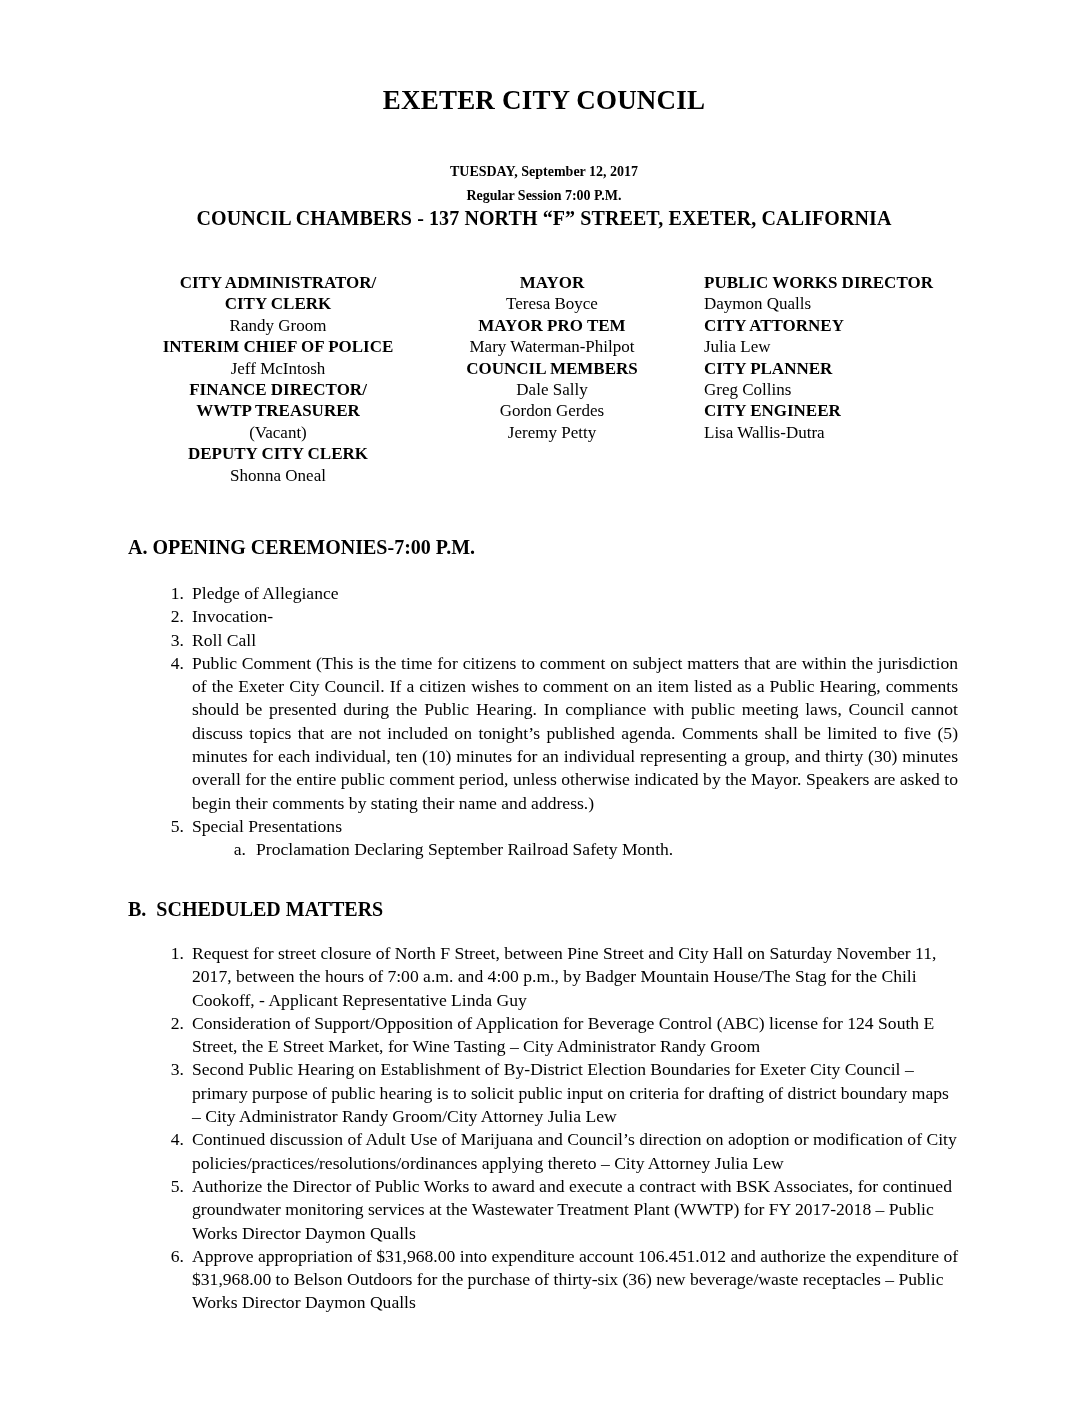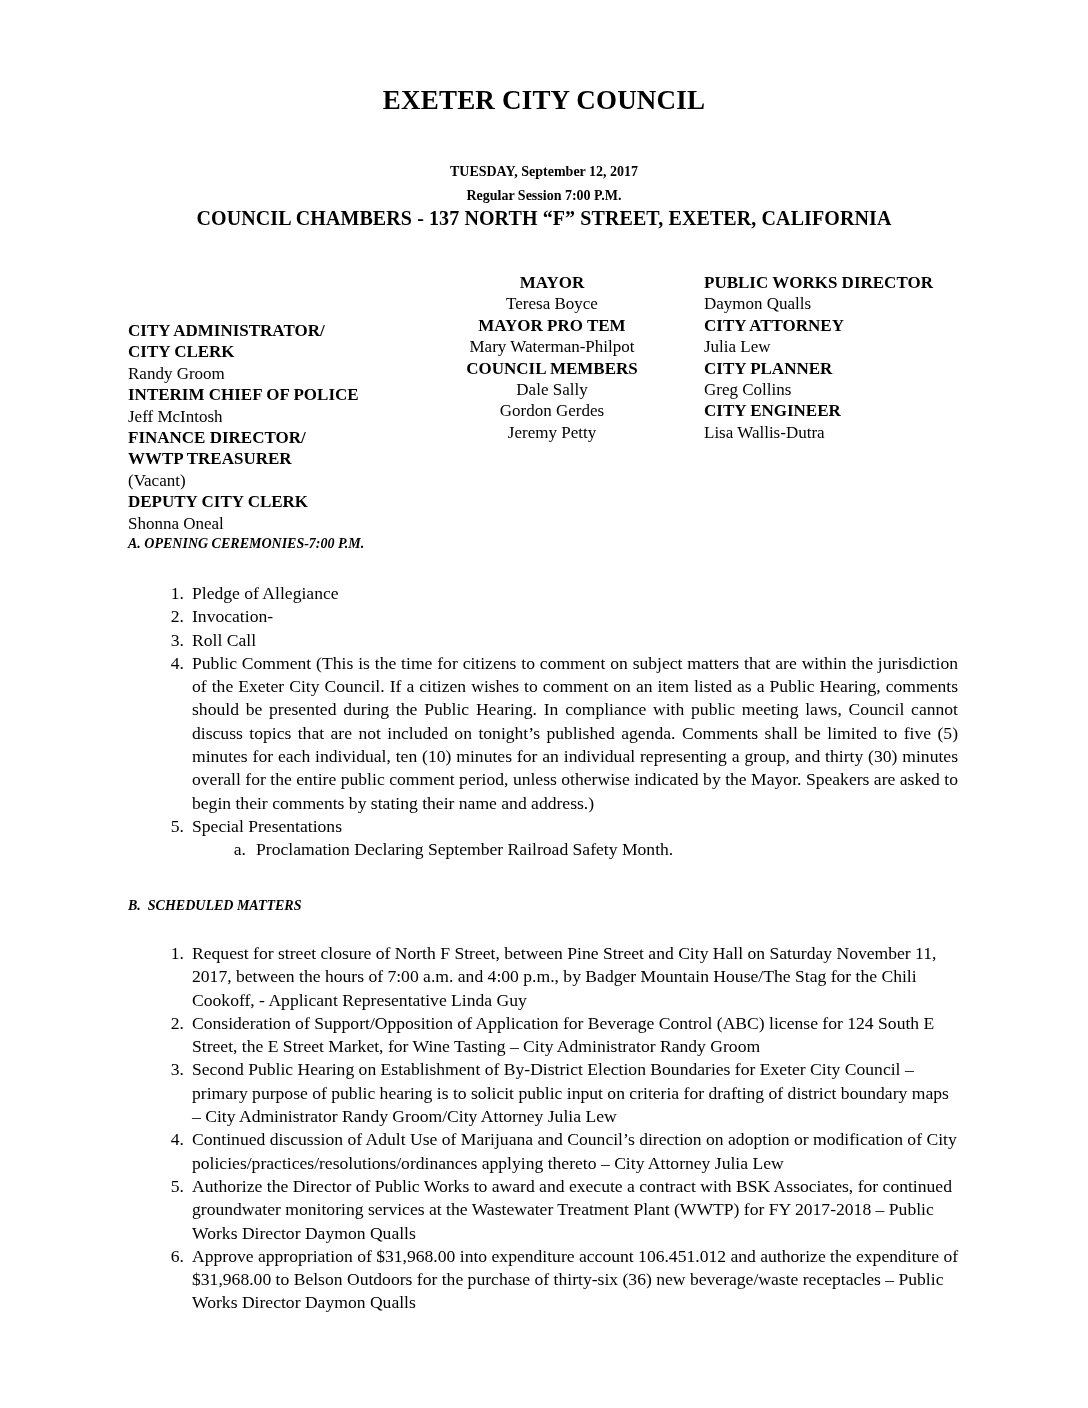--- a/index.html
+++ b/index.html
@@ -61,41 +61,40 @@
     position: absolute;
     left: 128px;
     top: 272px;
     width: 832px;
     height: 235px;
   }
   .col {
     position: absolute;
     top: 0;
   }
-  .col-left  { left: 0px;   width: 300px; text-align: left; margin-top: 48px; }
+  .col-left  { left: 0px;   width: 300px; text-align: center; }
   .col-mid   { left: 290px; width: 268px; text-align: center; }
   .col-right { left: 576px; width: 256px; text-align: left; }
 
   .roster-line {
     font-size: 17px;
     line-height: 21.4px;
     white-space: nowrap;
   }
   .roster-line.t { font-weight: bold; }
   .roster-line.n { font-weight: normal; }
 
   .col-mid .roster-line { line-height: 21.4px; }
 
   
   .section-heading {
     position: absolute;
     font-weight: bold;
-    font-size: 14px;
+    font-size: 20px;
     white-space: pre;
-    font-style: italic;
   }
   #heading-a { left: 128px; top: 536px; }
   #heading-b { left: 128px; top: 898px; }
 
   
   .list {
     position: absolute;
     width: 832px;
   }
   #list-a { left: 128px; top: 582px; }

